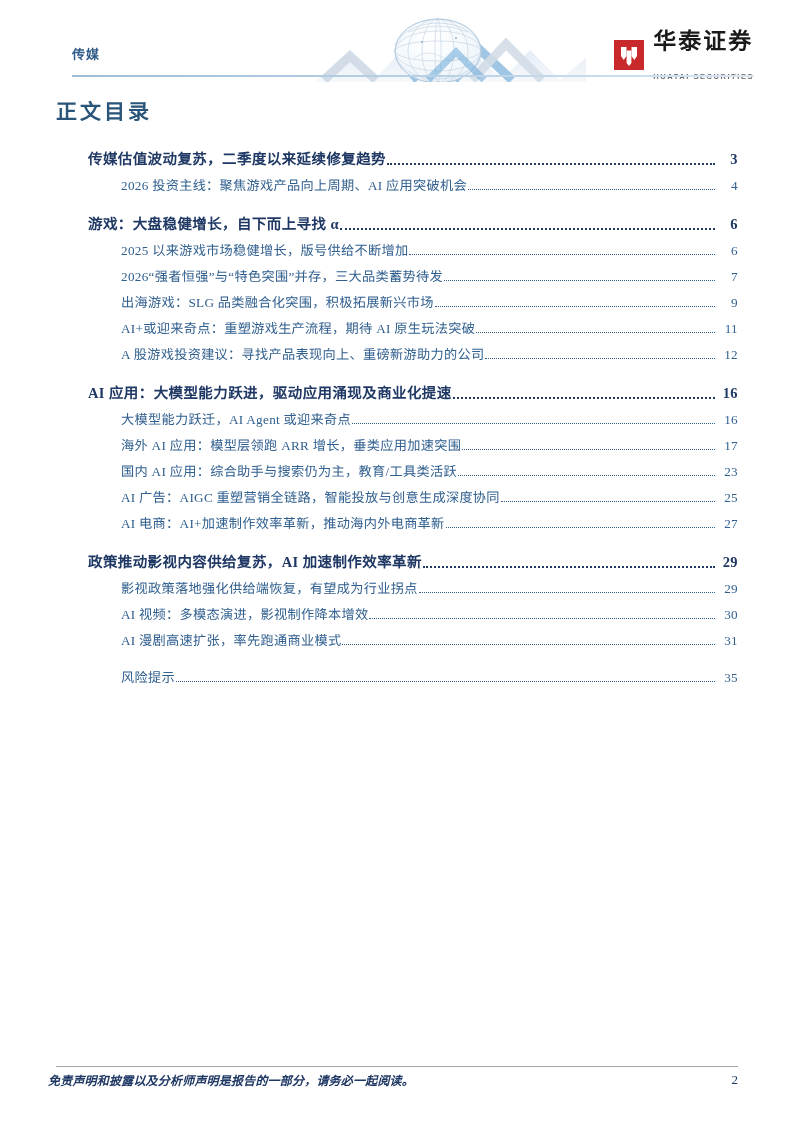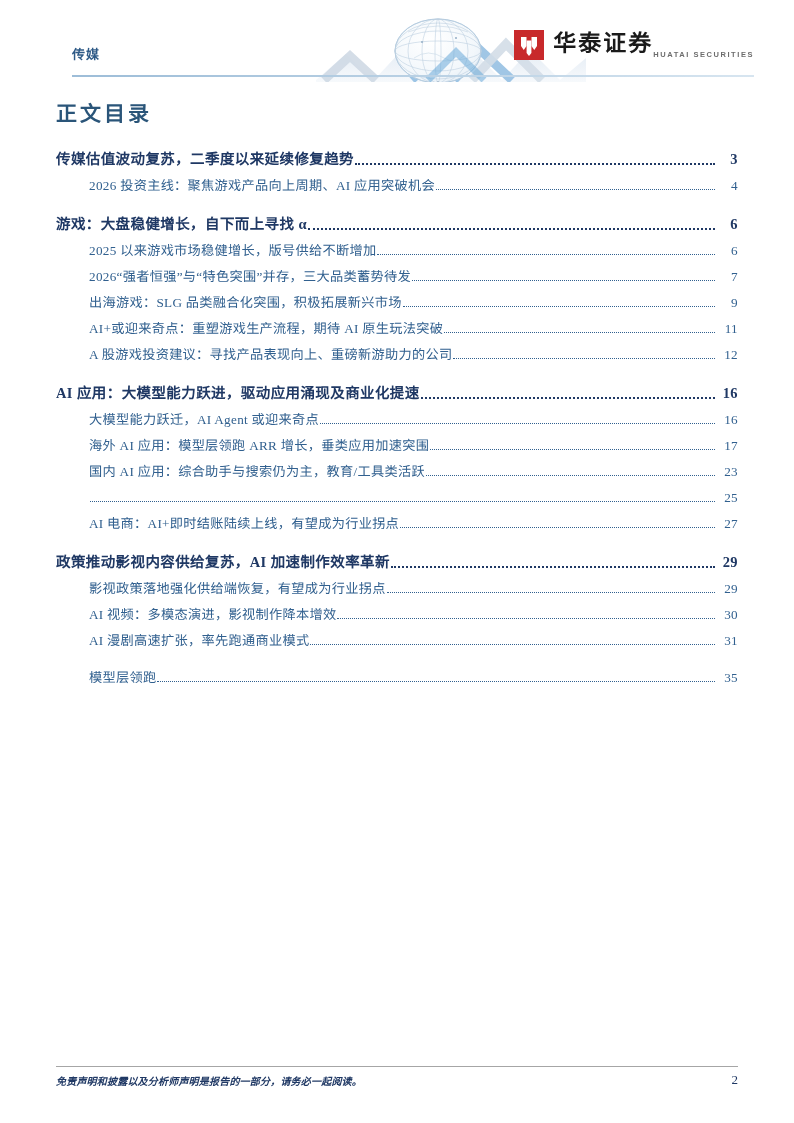--- a/index.html
+++ b/index.html
@@ -76,21 +76,21 @@
   .brand-mark {
     width: 30px;
     height: 30px;
     background: #c8292b;
     position: relative;
     flex: 0 0 auto;
   }
   .brand-mark svg { display: block; }
   .brand-words {
     display: flex;
-    flex-direction: row;
+    flex-direction: column;
     justify-content: center;
     line-height: 1;
   }
   .brand-cn {
     font-family: "Liberation Serif", "DejaVu Serif", serif;
     font-weight: bold;
     font-size: 23px;
     letter-spacing: 2px;
     color: #1a1a1a;
     line-height: 1.05;
@@ -102,21 +102,21 @@
     letter-spacing: 1.55px;
     color: #6d6d6d;
     margin-top: 19px;
   }
 
   
   .toc-title {
     position: absolute;
     left: 56px;
     top: 101px;
-    font-family: Liberation Sans, sans-serif;
+    font-family: Liberation Mono, monospace;
     font-weight: bold;
     font-size: 21px;
     letter-spacing: 3px;
     color: #2a5579;
     line-height: 1.2;
   }
 
   
   .toc {
     position: absolute;
@@ -127,20 +127,21 @@
   .toc-entry {
     display: flex;
     align-items: flex-end;
     width: 100%;
     box-sizing: border-box;
     text-decoration: none;
   }
   .toc-text {
     white-space: nowrap;
     flex: 0 0 auto;
+    margin-left: 32px;
   }
   .toc-leader {
     flex: 1 1 auto;
     min-width: 10px;
     border-bottom-style: dotted;
     position: relative;
     top: -4px;
     margin: 0 1px;
   }
   .toc-page {
@@ -186,26 +187,26 @@
   .footer-rule {
     position: absolute;
     left: 56px;
     top: 1066px;
     width: 682px;
     height: 1px;
     background: #a6a6a6;
   }
   .footer-note {
     position: absolute;
-    left: 56px;
+    left: 48px;
     top: 1075px;
-    font-family: Liberation Serif, serif;
+    font-family: Liberation Mono, monospace;
     font-style: italic;
     font-weight: bold;
-    font-size: 10px;
+    font-size: 12px;
     letter-spacing: 0.2px;
     color: #1f3864;
     line-height: 1.3;
   }
   .footer-pageno {
     position: absolute;
     right: 56px;
     top: 1072px;
     font-family: "Liberation Serif", "DejaVu Serif", serif;
     font-size: 13px;
@@ -348,25 +349,26 @@
         <span class="toc-text">海外 AI 应用：模型层领跑 ARR 增长，垂类应用加速突围</span>
         <span class="toc-leader"></span>
         <span class="toc-page">17</span>
       </a>
       <a class="toc-entry lvl2" href="#">
         <span class="toc-text">国内 AI 应用：综合助手与搜索仍为主，教育/工具类活跃</span>
         <span class="toc-leader"></span>
         <span class="toc-page">23</span>
       </a>
       <a class="toc-entry lvl2" href="#">
+        <span class="toc-text">AI 广告：AIGC 重塑营销全链路，智能投放与创意生成深度协同</span>
         <span class="toc-leader"></span>
         <span class="toc-page">25</span>
       </a>
       <a class="toc-entry lvl2" href="#">
-        <span class="toc-text">AI 电商：AI+即时结账陆续上线，有望成为行业拐点</span>
+        <span class="toc-text">AI 电商：AI+加速制作效率革新，推动海内外电商革新</span>
         <span class="toc-leader"></span>
         <span class="toc-page">27</span>
       </a>
       <div class="toc-gap"></div>
       <a class="toc-entry lvl1" href="#">
         <span class="toc-text">政策推动影视内容供给复苏，AI 加速制作效率革新</span>
         <span class="toc-leader"></span>
         <span class="toc-page">29</span>
       </a>
       <a class="toc-entry lvl2" href="#">
@@ -379,21 +381,21 @@
         <span class="toc-leader"></span>
         <span class="toc-page">30</span>
       </a>
       <a class="toc-entry lvl2" href="#">
         <span class="toc-text">AI 漫剧高速扩张，率先跑通商业模式</span>
         <span class="toc-leader"></span>
         <span class="toc-page">31</span>
       </a>
       <div class="toc-gap"></div>
       <a class="toc-entry lvl2" href="#">
-        <span class="toc-text">模型层领跑</span>
+        <span class="toc-text">风险提示</span>
         <span class="toc-leader"></span>
         <span class="toc-page">35</span>
       </a>
     </div>
 
   <div class="footer-rule"></div>
   <div class="footer-note">免责声明和披露以及分析师声明是报告的一部分，请务必一起阅读。</div>
   <div class="footer-pageno">2</div>
 
 </div>

